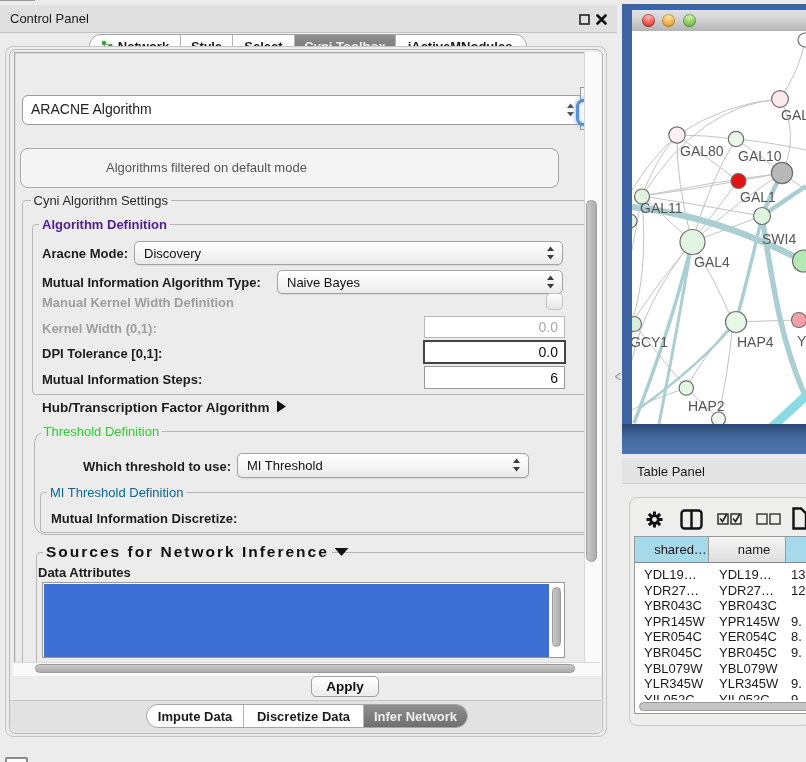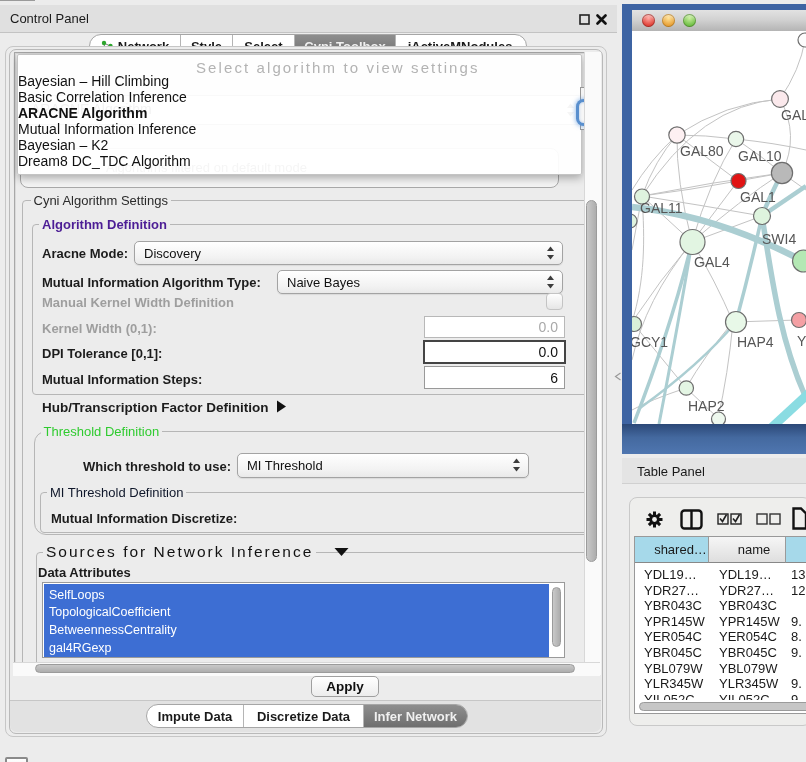--- a/index.html
+++ b/index.html
@@ -120,69 +120,56 @@
   <div class="lbl" style="left:29px;top:294px;">DPI Tolerance [0,1]:</div>
   <div class="tf" style="left:410px;top:288px;width:139px;height:20px;border:2px solid #444;">
     <span>0.0</span>
     </div>
 
   <div class="lbl" style="left:29px;top:320px;">Mutual Information Steps:</div>
   <div class="tf" style="left:411px;top:314px;width:139px;height:21px;">
     <span>6</span>
     </div>
 
-  <div class="lbl" style="left:29px;top:348px;font-size:13.5px;">Hub/Transcription Factor Definition</div>
+  <div class="lbl" style="left:29px;top:348px;font-size:13.5px;">Hub/Transcription Factor Algorithm</div>
   <svg class="abs" style="left:263px;top:348px;" width="11" height="13" viewBox="0 0 11 13">
     <path d="M1 0.5 L10 6.5 L1 12.5 Z" fill="#111"></path>
   </svg>
 
   <div class="fs" style="left:20.5px;top:379px;width:540px;height:102px;border-radius:12px;">
     <span style="color:#2fcb2f;">Threshold Definition</span>
   </div>
   <div class="lbl" style="left:70px;top:407px;">Which threshold to use:</div>
   <div class="combo" style="left:224px;top:401px;width:290px;height:23px;">
     <div class="ct">MI Threshold</div>
     <svg style="position:absolute;right:7px;top:4px;" width="9" height="14" viewBox="0 0 9 14">
       <path d="M4.5 0.5 L8 5 H1 Z" fill="#3c3c3c"></path>
         <path d="M4.5 13.5 L1 9 H8 Z" fill="#3c3c3c"></path>
     </svg>
   </div>
 
   <div class="fs" style="left:27px;top:440px;width:528px;height:39px;">
-    <span style="color:#0f172a;">MI Threshold Definition</span>
+    <span style="color:#0369a1;">MI Threshold Definition</span>
   </div>
   <div class="lbl" style="left:38px;top:459px;">Mutual Information Discretize:</div>
 
   <div class="fs" style="left:23px;top:500px;width:545px;height:200px;">
-    <span style="color:#111;font-weight:normal;font-size:15.5px;letter-spacing:2px;top:-10px;">Sources for Network Inference</span>
+    <span style="color:#111;font-weight:bold;font-size:15.5px;letter-spacing:2px;top:-10px;">Sources for Network Inference</span>
   </div>
   <svg class="abs" style="left:321px;top:495px;" width="15" height="10" viewBox="0 0 15 10">
     <path d="M0.5 1 L14.5 1 L7.5 9 Z" fill="#111"></path>
   </svg>
   <div class="lbl" style="left:25px;top:513px;">Data Attributes</div>
 
   <div class="abs" style="left:29px;top:530px;width:523px;height:76px;background:#fff;
        border:1px solid #9a9a9a;box-sizing:border-box;overflow:hidden;">
     <div class="abs" style="left:1px;top:1px;width:505px;height:74px;background:#3d6ed3;"></div>
-    <div class="abs" style="left:6px;top:3.5px;font-size:12.5px;color:#fff;line-height:17.7px;">
-      SelfLoops<br>TopologicalCoefficient<br>BetweennessCentrality<br>gal4RGexp</div>
     <div class="scrthumb" style="left:508.5px;top:4px;width:9px;height:60px;"></div>
   </div>
 
-  <div class="abs" style="left:4px;top:2px;width:563px;height:119px;background:rgba(255,255,255,0.94);
-       border:1px solid #c4c4c4;border-radius:2px;box-shadow:0 3px 8px rgba(0,0,0,0.3);">
-    <div class="abs" style="left:178px;top:4px;font-size:15px;color:#b3b3b3;letter-spacing:2.1px;">Select algorithm to view settings</div>
-    <div class="abs" style="left:0px;top:18px;font-size:14px;color:#111;line-height:16.1px;">
-      Bayesian – Hill Climbing<br>
-      Basic Correlation Inference<br>
-      <b>ARACNE Algorithm</b><br>
-      Mutual Information Inference<br>
-      Bayesian – K2<br>
-      Dream8 DC_TDC Algorithm</div>
-  </div>
 </div>
 
 <div class="abs" style="left:580px;top:87px;width:15px;height:43px;background:#f4f4f4;
      border:1px solid #979797;box-sizing:border-box;"></div>
 <div class="abs" style="left:576px;top:99px;width:15px;height:27px;border-radius:9px;
      border:3px solid rgba(72,132,202,0.9);box-shadow:0 0 4px 1px rgba(90,150,220,0.55), inset 0 0 3px rgba(90,150,220,0.5);
      box-sizing:border-box;background:#f6f6f6;"></div>
 
 <div class="abs" style="left:584px;top:52px;width:16px;height:623px;background:#fafafa;
      border-left:1px solid #d8d8d8;"></div>

